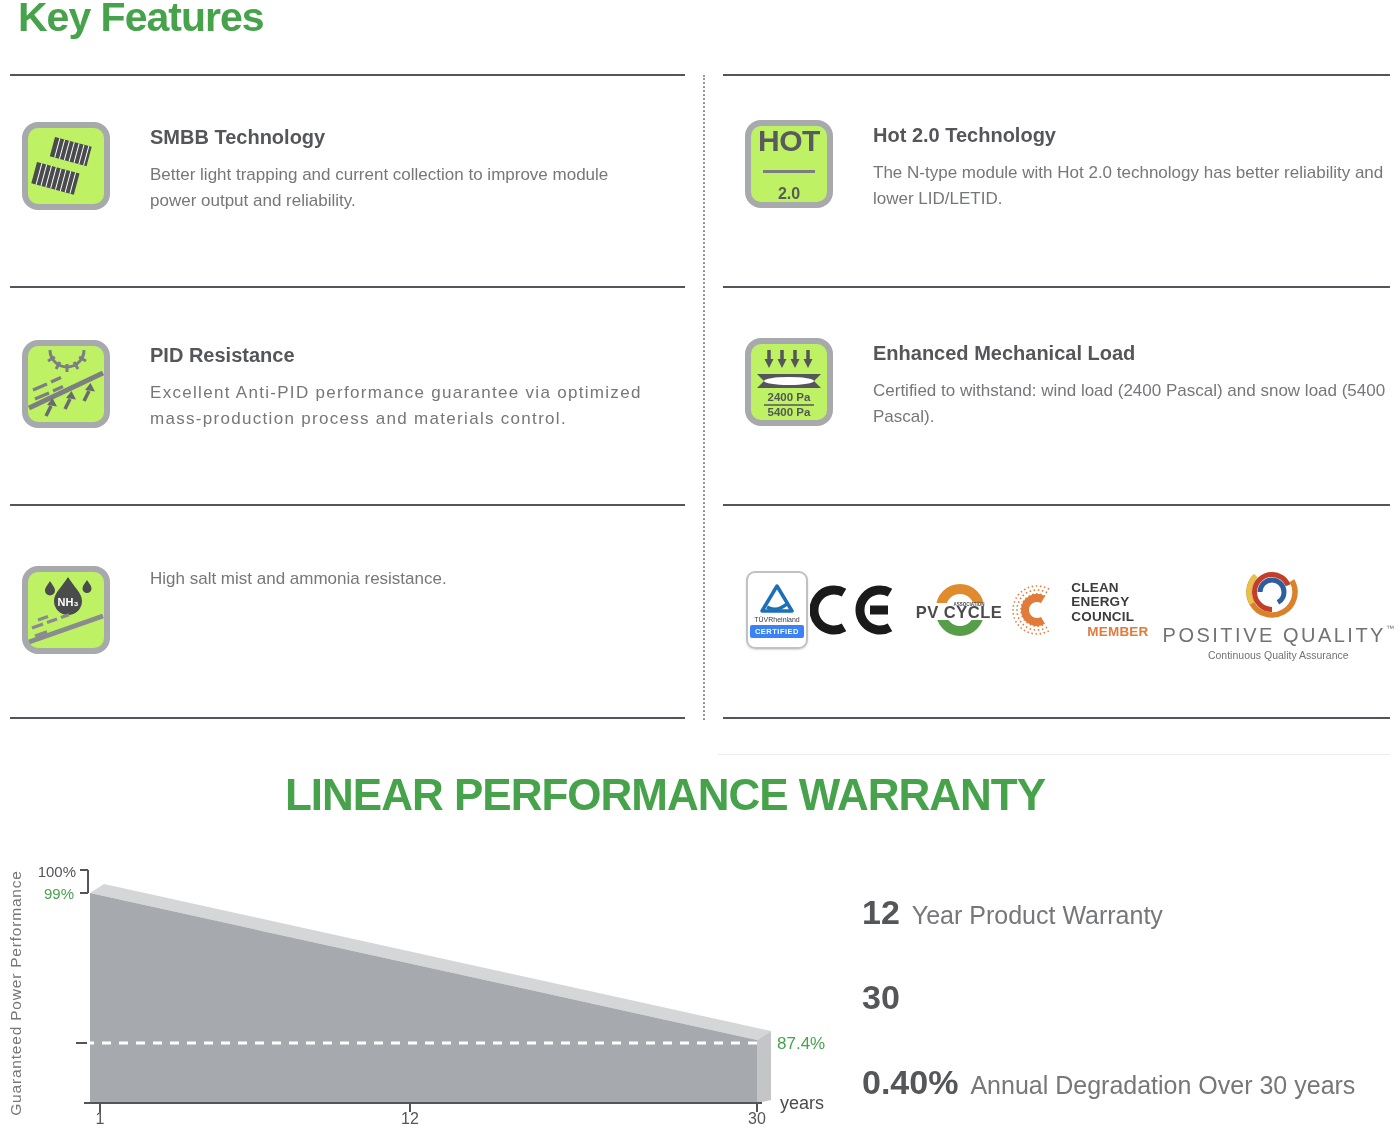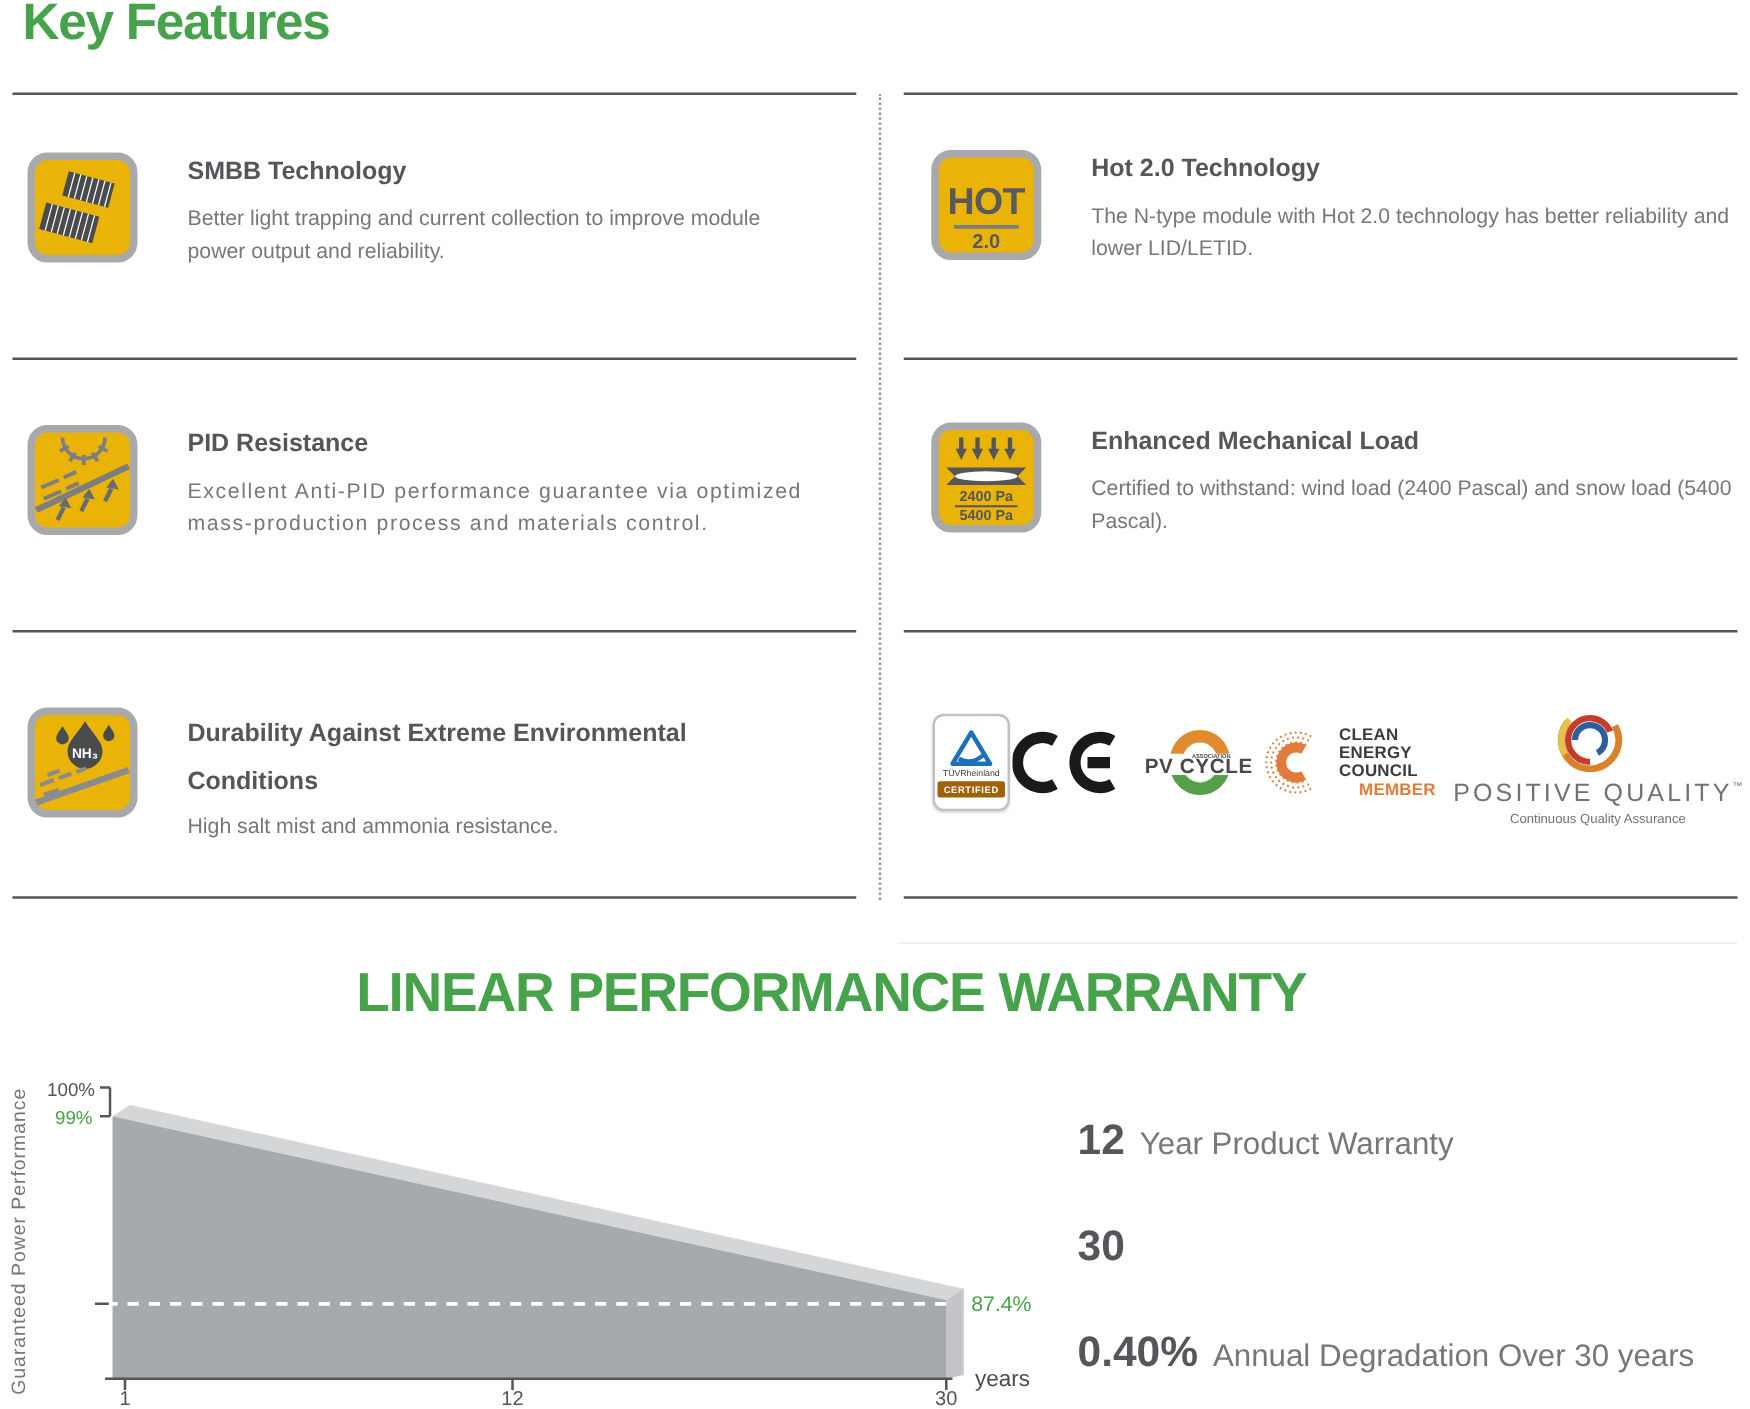--- a/index.html
+++ b/index.html
@@ -11,37 +11,37 @@
   .warranty-title{position:absolute;left:0;top:770px;width:1330px;text-align:center;
                   font-size:44px;font-weight:bold;color:#47a34b;letter-spacing:-1px;}
   
   .hline{position:absolute;height:2px;background:#54555a;}
   .hline-faint{position:absolute;height:1px;background:#ececec;}
   .vdots{position:absolute;left:703px;top:75px;height:645px;width:0;
          border-left:2px dotted #97989b;}
   
   .feature-row{position:absolute;display:flex;gap:40px;align-items:flex-start;}
   .icon-box{flex:none;width:76px;height:76px;border:6px solid #a7a9ac;border-radius:16px;
-            background:#eab308;display:flex;flex-direction:column;align-items:center;justify-content:flex-end;}
+            background:#bef264;display:flex;flex-direction:column;align-items:center;justify-content:space-between;}
   .feat-title{font-size:20px;font-weight:bold;color:#55565a;margin:2px 0 12px 0;line-height:1.3;}
   .feat-title.two-line{line-height:1.9;margin-bottom:4px;}
   .feat-desc{font-size:17px;color:#76777a;line-height:1.55;}
   .feat-desc.spaced{letter-spacing:1.3px;}
   
   .hot-top{font-size:30px;font-weight:800;color:#595a5e;line-height:1;letter-spacing:-0.5px;}
   .hot-rule{width:52px;height:3px;background:#7c7d81;margin:3px 0 3px 0;}
   .hot-bottom{font-size:16px;font-weight:bold;color:#595a5e;line-height:1;}
   
   .cert-row{position:absolute;left:746px;top:570px;width:648px;height:80px;display:flex;
             align-items:center;justify-content:space-between;}
   .tuv-box{width:54px;height:70px;border:2px solid #c0c1c3;border-radius:9px;
            box-shadow:0 1px 2px rgba(0,0,0,.15);display:flex;flex-direction:column;
            align-items:center;justify-content:center;padding:2px;}
   .tuv-label{font-size:7px;color:#3a3a3a;margin-top:1px;white-space:nowrap;}
-  .tuv-badge{background:#a16207;color:#fff;font-size:7.5px;font-weight:bold;letter-spacing:.5px;
+  .tuv-badge{background:#3b82f6;color:#fff;font-size:7.5px;font-weight:bold;letter-spacing:.5px;
              border-radius:2px;padding:2px 5px;margin-top:2px;}
   .cec-text{display:flex;flex-direction:column;justify-content:center;margin-left:6px;}
   .cec-line{font-size:13.5px;font-weight:bold;color:#3b3b3d;line-height:1.08;letter-spacing:.2px;}
   .cec-member{font-size:13.5px;font-weight:bold;color:#e07b39;line-height:1.08;letter-spacing:.2px;padding-left:16px;}
   .cec{display:flex;align-items:center;}
   .pq{display:flex;align-items:center;flex-direction:column;}
   .pq-text{margin-left:12px;}
   .pq-label{font-size:20px;color:#717276;letter-spacing:2.5px;white-space:nowrap;}
   .pq-tm{font-size:8px;color:#717276;vertical-align:top;}
   .pq-sub{font-size:10.5px;color:#717276;text-align:center;margin-top:2px;}
@@ -193,21 +193,20 @@
         <g stroke="#8a8b8f" stroke-width="3.2">
           <line x1="4" y1="56" x2="15" y2="52"></line>
           <line x1="19" y1="50.5" x2="29" y2="47"></line>
           <line x1="33" y1="45.5" x2="41" y2="42.7"></line>
           <line x1="7" y1="64" x2="19" y2="59.8"></line>
           <line x1="10" y1="48" x2="20" y2="44.5"></line>
         </g>
       </svg>
     </div>
     <div>
-      <div class="feat-title two-line" style="width:480px;">Durability Against Extreme Environmental Conditions</div>
       <div class="feat-desc" style="width:500px;">High salt mist and ammonia resistance.</div>
     </div>
   </div>
 
   <div class="cert-row">
 
     <div class="tuv-box">
       <svg width="36" height="32" viewBox="0 0 36 32">
         <polygon points="18,3 33,28 3,28" fill="none" stroke="#1d70b7" stroke-width="3.5" stroke-linejoin="round"></polygon>
         <path d="M8,24 Q18,30 29,20" fill="none" stroke="#1d70b7" stroke-width="3.5"></path>

